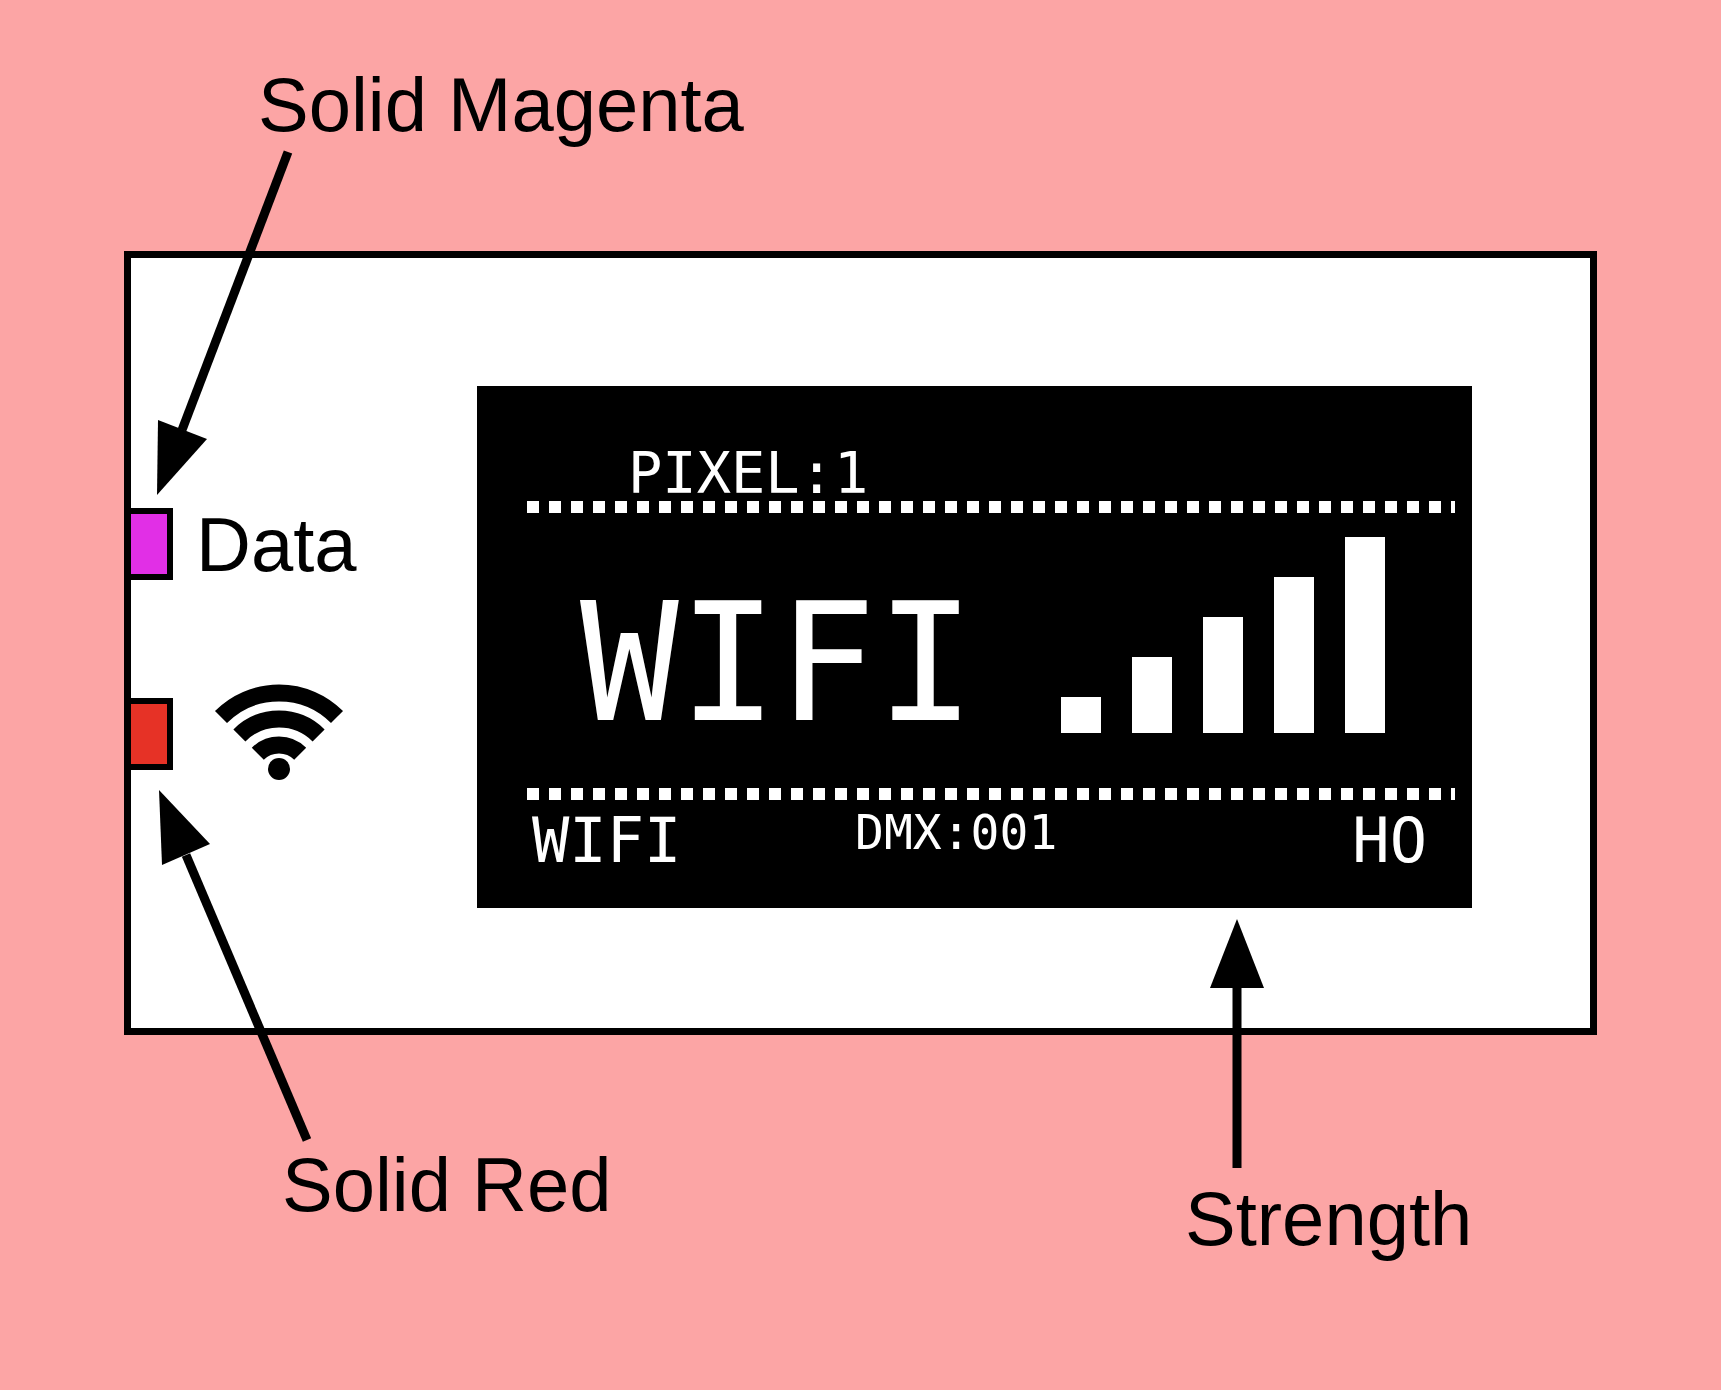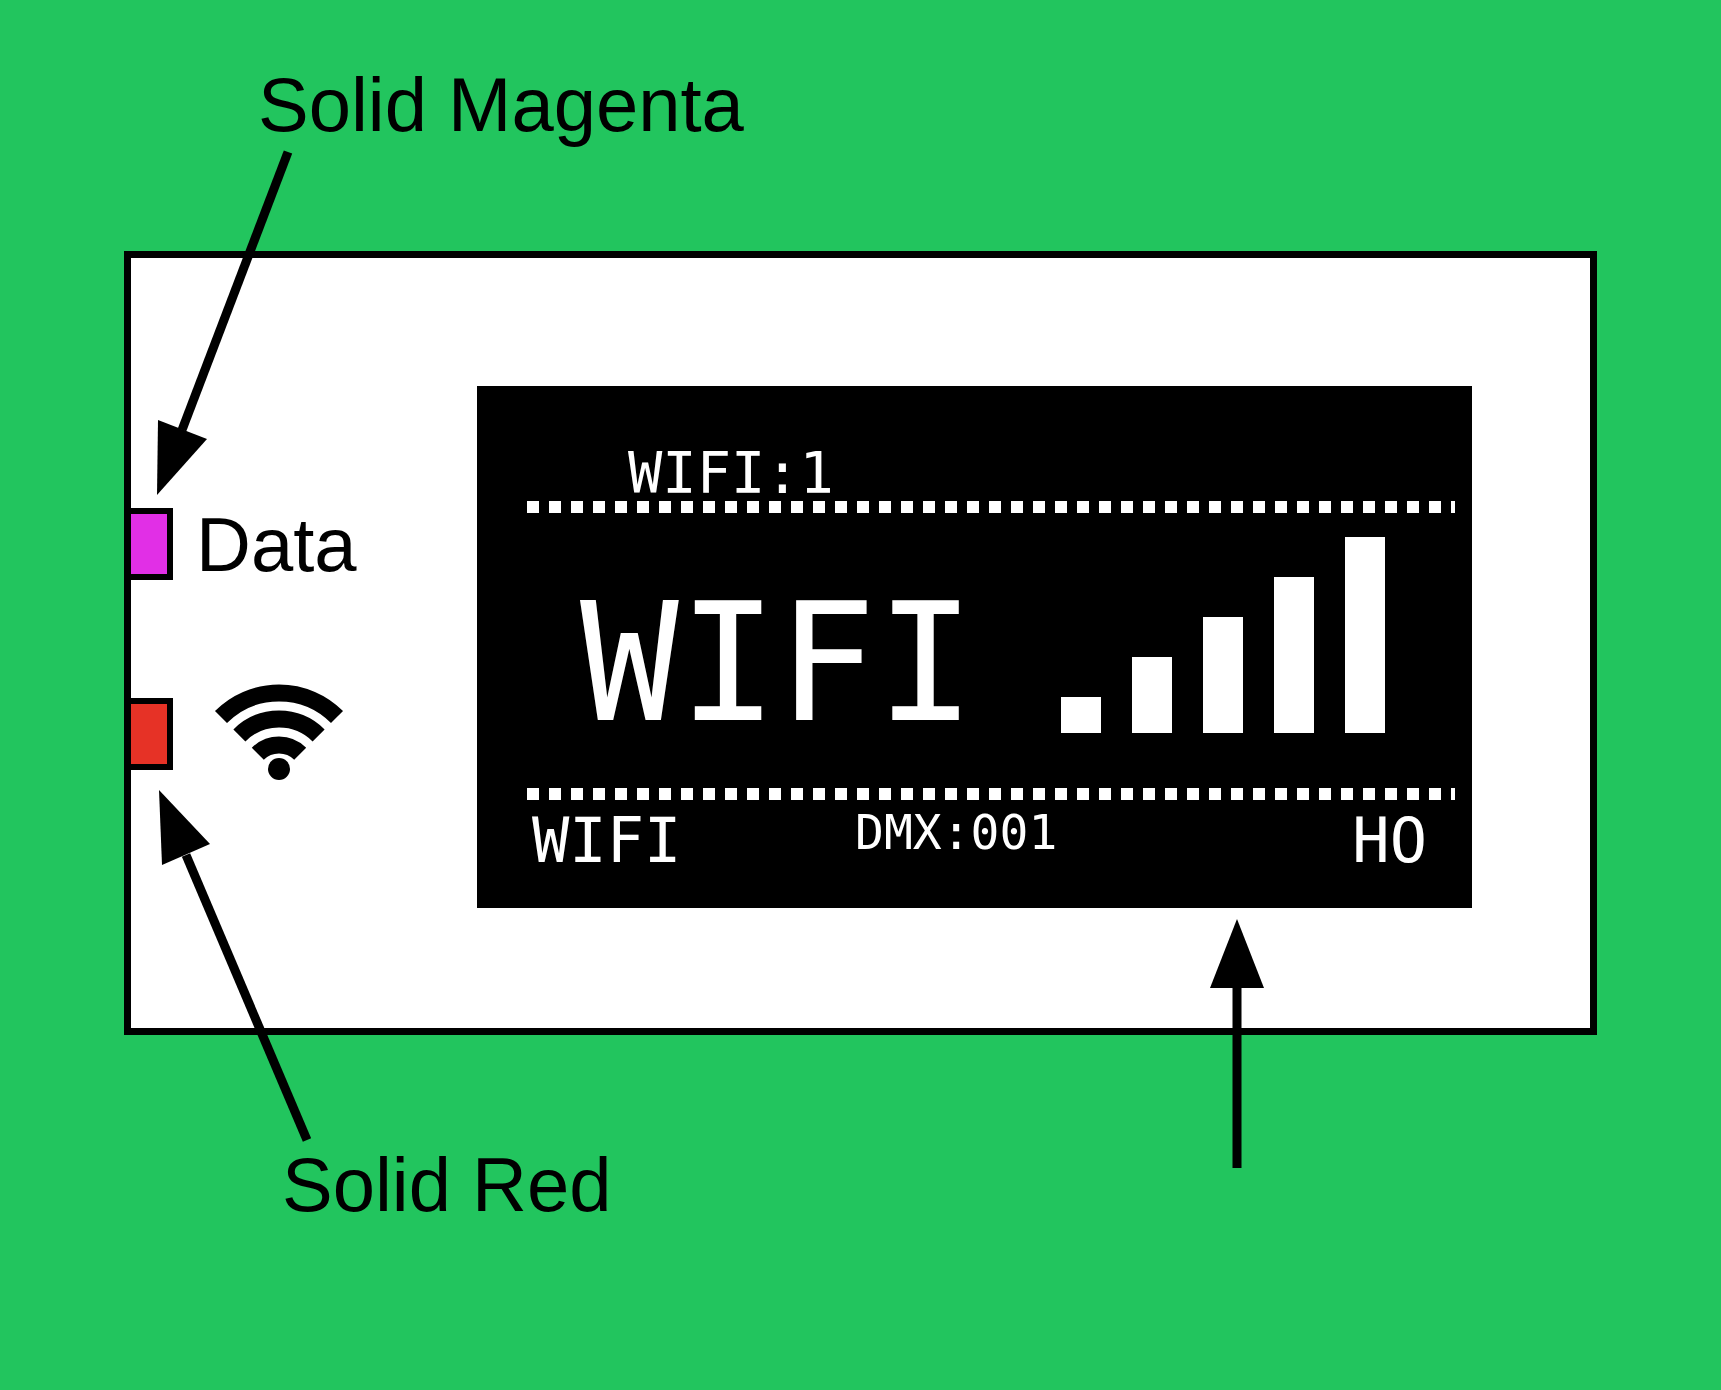--- a/index.html
+++ b/index.html
@@ -1,19 +1,19 @@
 <!DOCTYPE html>
 <html><head>
 <meta charset="utf-8">
 <style>
   html,body{margin:0;padding:0;background:#ffffff;}
   #canvas{
     position:relative;
     width:1721px;height:1390px;
-    background:#22c55e;
+    background:#fca5a5;
     font-family:"Liberation Sans", sans-serif;
     color:#000;
     overflow:hidden;
   }
   .label{
     position:absolute;
     font-size:76px;
     line-height:1.02;
     color:#000;
     white-space:nowrap;
@@ -75,40 +75,41 @@
 </head>
 <body>
 
 <div id="canvas">
 
   <div class="label" id="lbl-solid-magenta">Solid Magenta</div>
 
   <div class="label" id="lbl-solid-red">Solid Red</div>
 
   <div class="label" id="lbl-link-strength">
+    <div>Strength</div>
   </div>
 
   <div id="device-box"></div>
 
   <div class="led" id="led-data" style="background: rgb(225, 47, 230);"></div>
   <div class="led" id="led-wifi" style="background: rgb(230, 50, 38);"></div>
 
   <div class="label" id="lbl-data">Data</div>
 
   <svg id="wifi-icon" viewBox="0 0 130 102" xmlns="http://www.w3.org/2000/svg">
     <g fill="none" stroke="#000" stroke-width="17">
       <path d="M 7.0,39.0 A 82 82 0 0 1 123.0,39.0"></path>
       <path d="M 25.4,57.4 A 56 56 0 0 1 104.6,57.4"></path>
       <path d="M 43.8,75.8 A 30 30 0 0 1 86.2,75.8"></path>
     </g>
     <circle cx="65" cy="91" r="11" fill="#000"></circle>
   </svg>
 
   <div id="lcd">
-    <div class="lcd-text" id="lcd-top-left">WIFI:1</div>
+    <div class="lcd-text" id="lcd-top-left">PIXEL:1</div>
 
     <div class="dotline" id="dotline-top"></div>
 
     <div class="lcd-text" id="lcd-main">WIFI</div>
 
     <div id="signal-bars">
         <div class="bar" style="height: 36px;"></div>
         <div class="bar" style="height: 76px;"></div>
         <div class="bar" style="height: 116px;"></div>
         <div class="bar" style="height: 156px;"></div>

